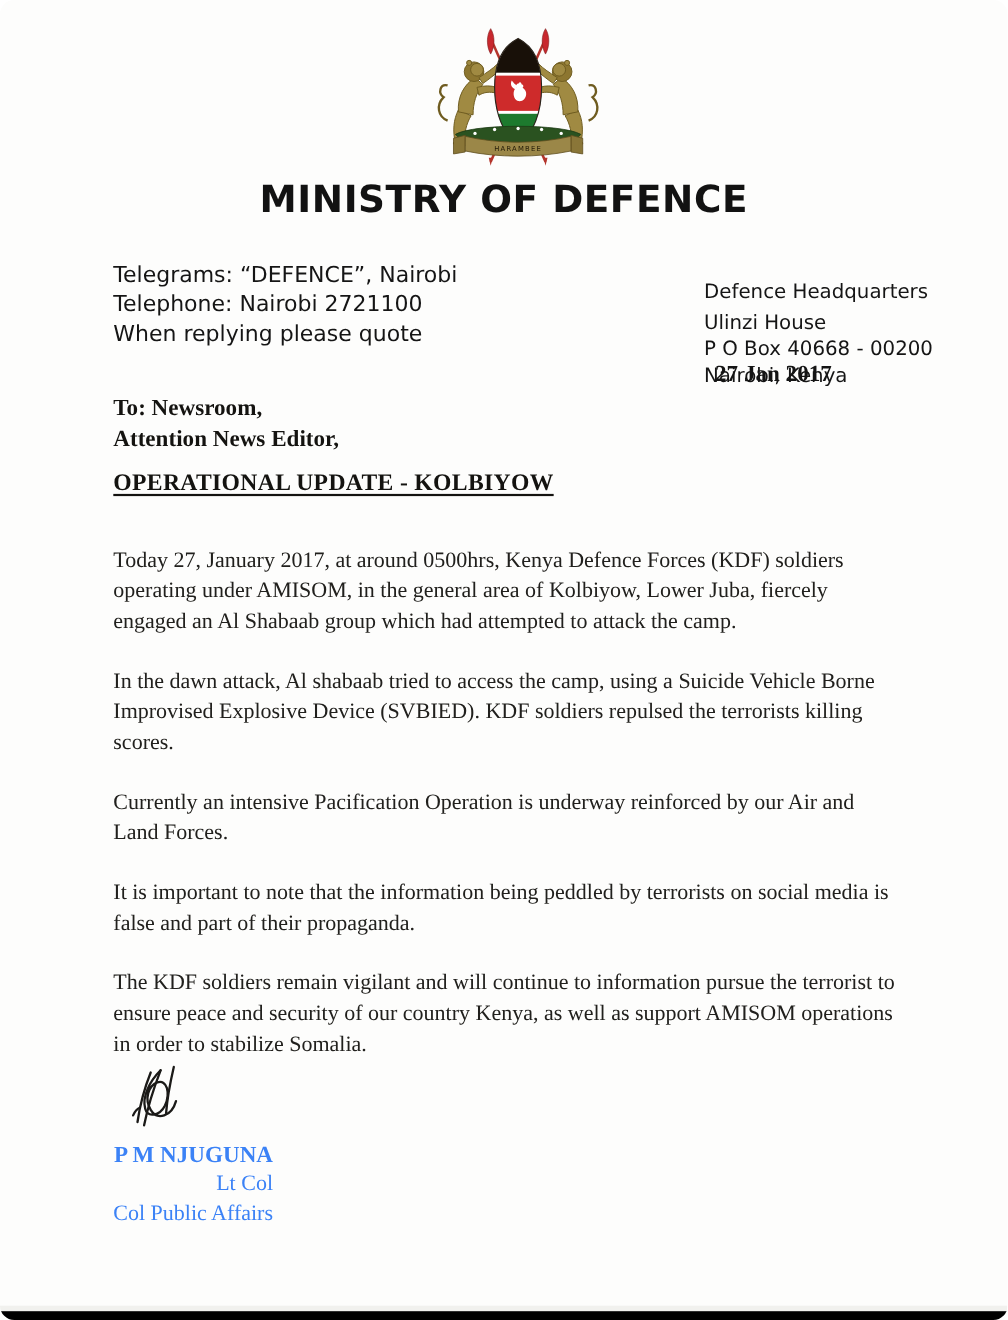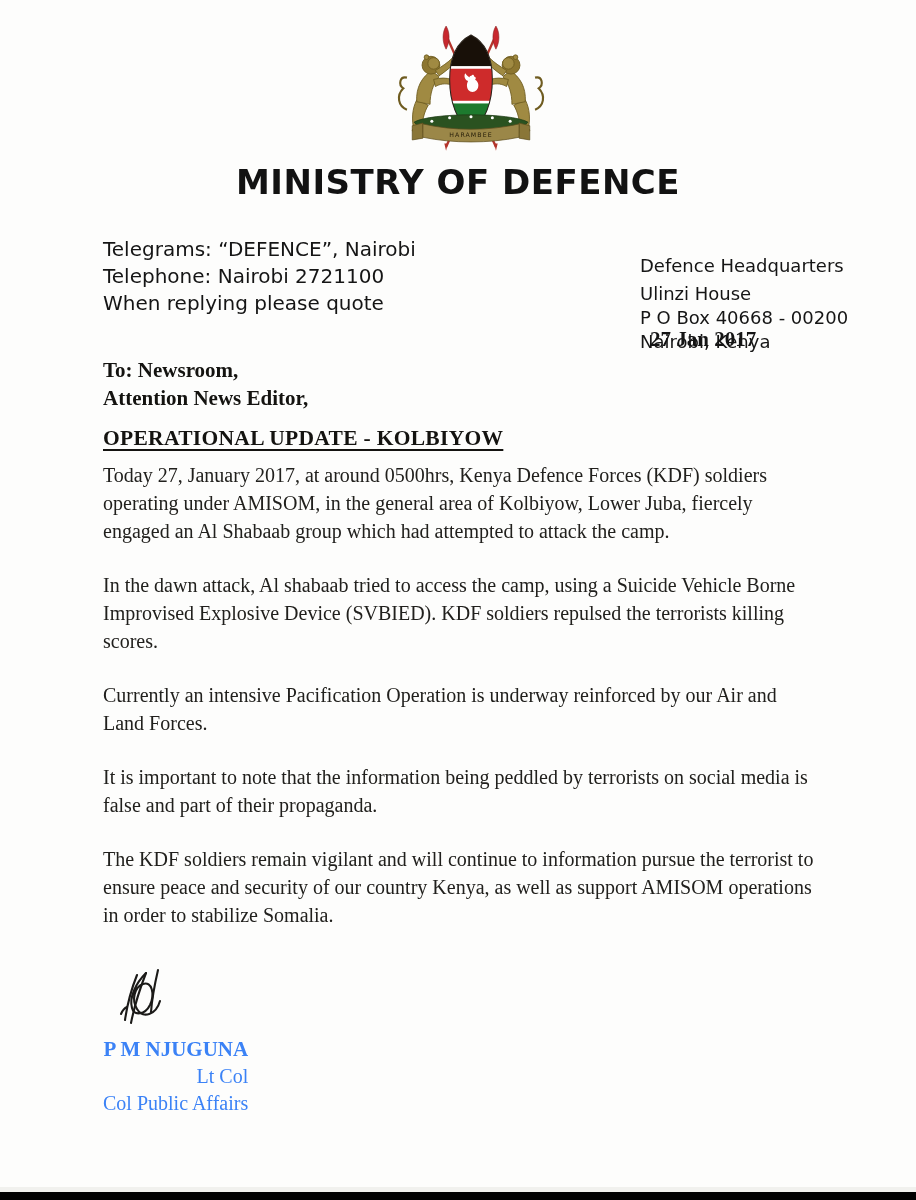--- a/index.html
+++ b/index.html
@@ -4,20 +4,21 @@
 <style>
   * { margin:0; padding:0; box-sizing:border-box; }
   html,body { background:#ffffff; }
   .page {
     position:relative;
     width:916px; height:1200px;
     background:#fdfdfc;
     overflow:hidden;
     font-family:"Liberation Serif", serif;
     color:#1f1e1c;
+    border-radius:13px;
   }
   .coa {
     position:absolute; left:382px; top:20px;
     width:178px; height:142px;
   }
   .coa svg { width:100%; height:100%; display:block; }
   .ministry-title {
     position:absolute; left:0; top:162px; width:916px;
     text-align:center;
     font-family:"DejaVu Sans", sans-serif;
@@ -44,21 +45,21 @@
     font-weight:bold; font-size:21px; line-height:28px; color:#141310;
   }
   .subject {
     position:absolute; left:103px; top:426px;
     font-weight:bold; font-size:21.5px; letter-spacing:0.3px; color:#141310;
     text-decoration:underline;
     text-decoration-thickness:2px;
     text-underline-offset:4px;
   }
   .body-text {
-    position:absolute; left:103px; top:461px; width:718px;
+    position:absolute; left:103px; top:495px; width:718px;
     font-size:20px; line-height:28px; color:#21201d;
   }
   .body-text p { margin:0 0 26px 0; }
   .signature-scribble {
     position:absolute; left:118px; top:964px;
     width:60px; height:72px;
   }
   .signature-scribble svg { width:100%; height:100%; display:block; }
   .sig-block {
     position:absolute; left:103px; top:1036px;

